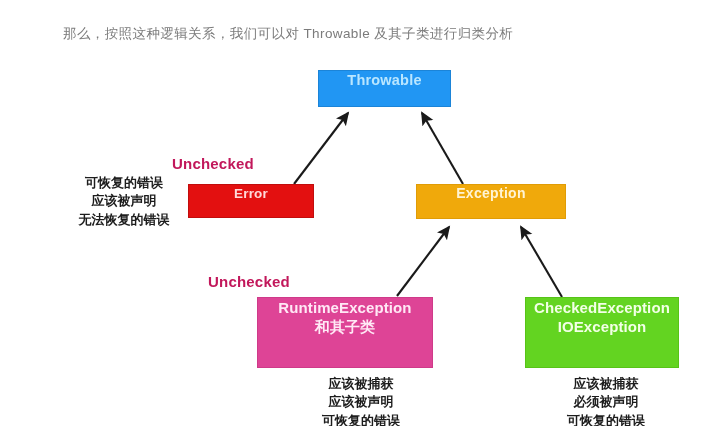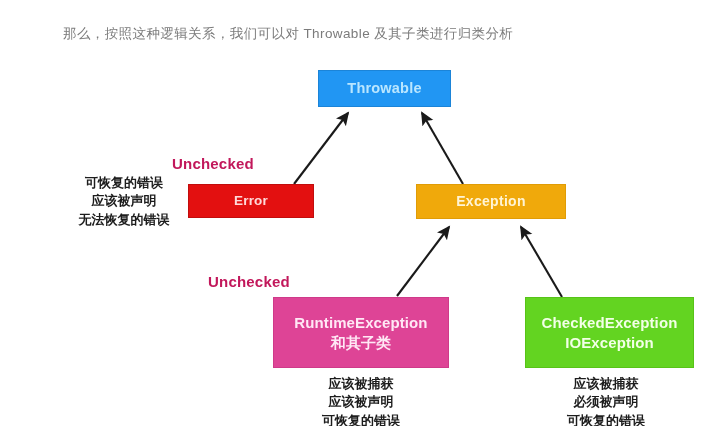--- a/index.html
+++ b/index.html
@@ -27,21 +27,21 @@
     color: #7b7b7b;
     letter-spacing: 0.4px;
     white-space: nowrap;
     font-weight: 400;
   }
   .node {
     position: absolute;
     display: flex;
     flex-direction: column;
     align-items: center;
-    justify-content: center;
+    justify-content: flex-start;
     box-sizing: border-box;
     text-align: center;
   }
   .node .line {
     display: block;
     line-height: 1.28;
     white-space: nowrap;
   }
   #node-throwable {
     left: 310px;
@@ -79,37 +79,37 @@
     background: #f0a90b;
     border: 1px solid #e09c06;
   }
   #node-exception .line {
     color: #fff4d4;
     font-size: 14px;
     font-weight: 700;
     letter-spacing: 0.3px;
   }
   #node-runtime {
-    left: 265px;
+    left: 249px;
     top: 297px;
     width: 176px;
     height: 71px;
     background: #de4496;
     border: 1px solid #cf3a89;
   }
   #node-runtime .line {
     color: #ffe8f5;
     font-size: 15px;
     font-weight: 700;
     letter-spacing: 0.1px;
   }
   #node-checked {
     left: 517px;
     top: 297px;
-    width: 169px;
+    width: 154px;
     height: 71px;
     background: #63d421;
     border: 1px solid #57c318;
   }
   #node-checked .line {
     color: #f2ffe6;
     font-size: 15px;
     font-weight: 700;
     letter-spacing: 0.1px;
   }

